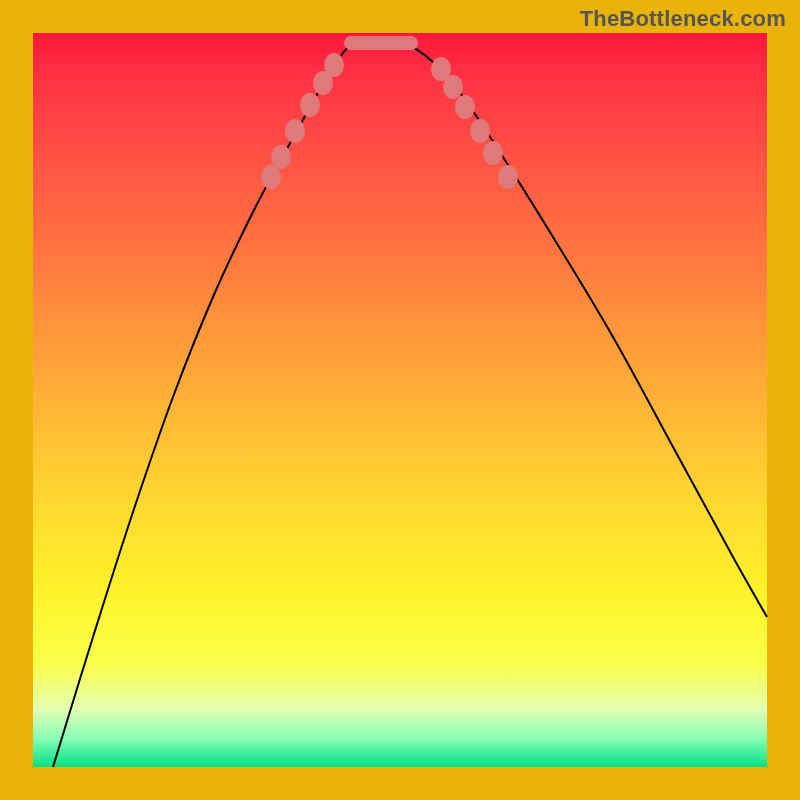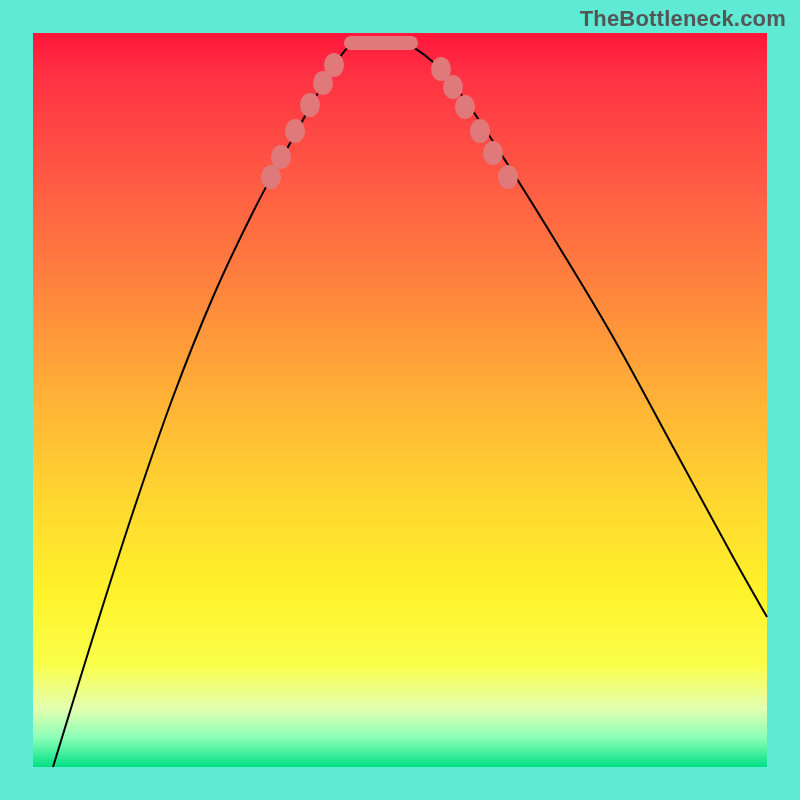--- a/index.html
+++ b/index.html
@@ -10,21 +10,21 @@
     background: #000;
     overflow: hidden;
     font-family: Arial, Helvetica, sans-serif;
   }
   .frame {
     position: absolute;
     left: 0;
     top: 0;
     width: 800px;
     height: 800px;
-    background: #5eead4;
+    background: #eab308;
   }
   .plot-area {
     position: absolute;
     left: 33px;
     top: 33px;
     width: 734px;
     height: 734px;
     background: linear-gradient(
       to bottom,
       #ff163a 0%,

